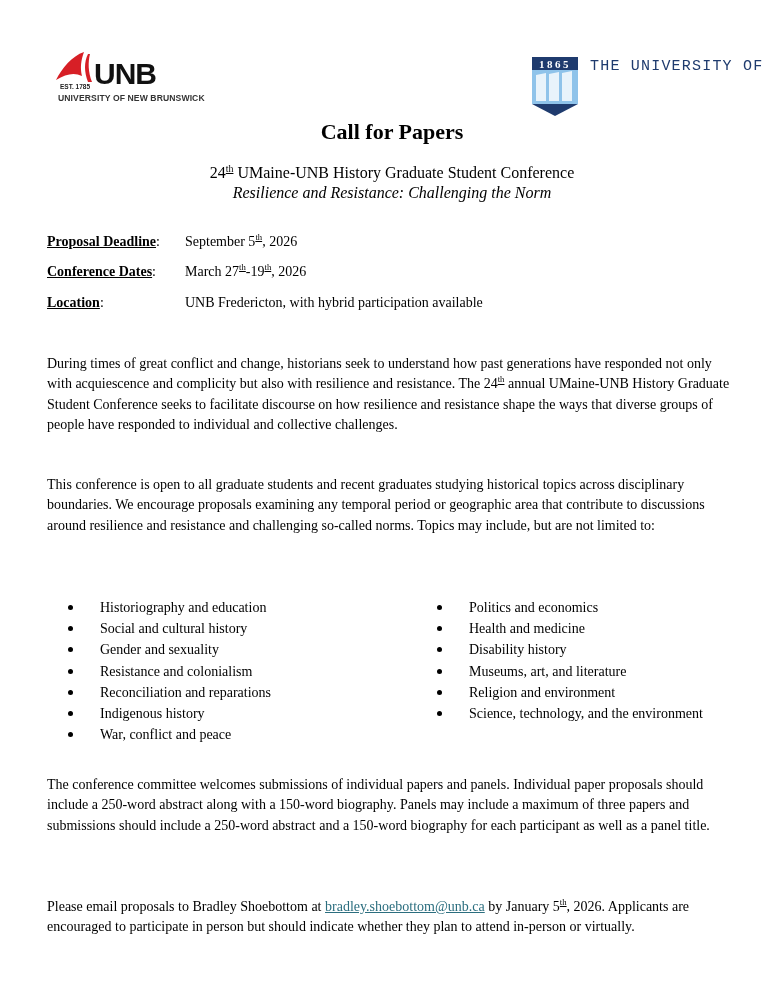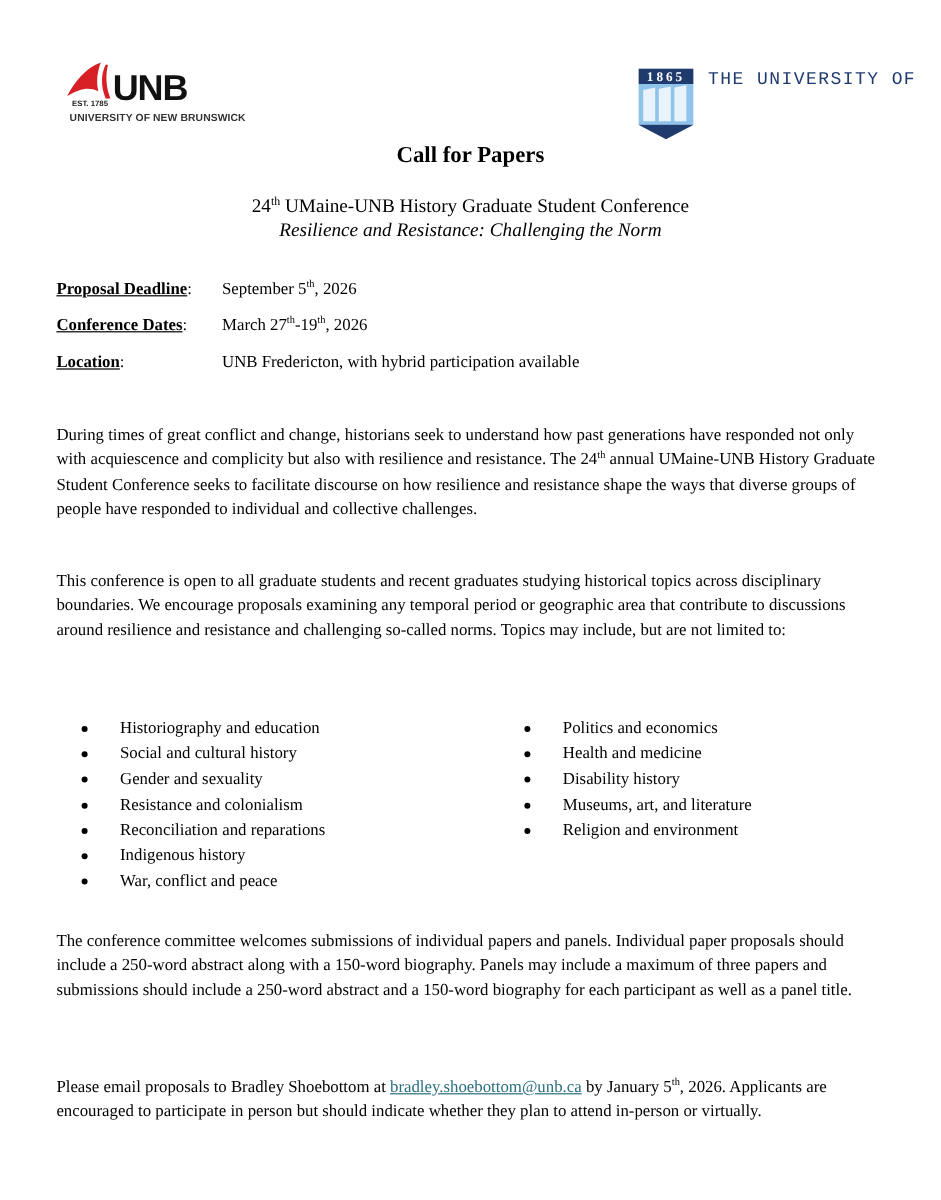--- a/index.html
+++ b/index.html
@@ -35,28 +35,28 @@
     font-family: Liberation Mono, monospace;
     font-size: 15px; letter-spacing: 1.2px; color: #1f3b6e; white-space: nowrap;
   }
   .maine-big {
     position: absolute; left: 52px; top: 12px;
     font-family: "Liberation Serif", "DejaVu Serif", serif;
     font-size: 40px; letter-spacing: 1px; color: #1f3b6e; line-height: 40px; white-space: nowrap;
   }
   .title {
     left: 0; width: 784px; top: 119px; text-align: center;
-    font-weight: bold; font-size: 19px;
+    font-weight: bold; font-size: 22px;
   }
   .subtitle {
     left: 0; width: 784px; top: 163px; text-align: center;
     font-size: 16px; line-height: 20px;
   }
   .subtitle .it { font-style: italic; display: block; }
-  sup { font-size: 0.62em; line-height: 0; vertical-align: super; }
+  sup { font-size: 0.62em; line-height: 0; vertical-align: super; text-decoration: underline; }
   .info-row { left: 47px; font-size: 14px; }
   .info-label { font-weight: bold; text-decoration: underline; }
   .info-colon { font-weight: normal; }
   .info-value { position: absolute; left: 138px; top: 0; white-space: nowrap; }
   .para {
     left: 47px; width: 690px; font-size: 14px; line-height: 20.3px;
     text-align: left;
   }
   .bullets { font-size: 14px; line-height: 21.2px; }
   .bullets .item { position: relative; padding-left: 46px; white-space: nowrap; }
@@ -125,19 +125,20 @@
   <div class="item"><span class="dot"></span><span>Indigenous history</span></div>
   <div class="item"><span class="dot"></span><span>War, conflict and peace</span></div>
 </div>
 
 <div class="abs bullets" style="left:423px; top:597px">
   <div class="item"><span class="dot"></span><span>Politics and economics</span></div>
   <div class="item"><span class="dot"></span><span>Health and medicine</span></div>
   <div class="item"><span class="dot"></span><span>Disability history</span></div>
   <div class="item"><span class="dot"></span><span>Museums, art, and literature</span></div>
   <div class="item"><span class="dot"></span><span>Religion and environment</span></div>
+  <div class="item"><span class="dot"></span><span>Science, technology, and the environment</span></div>
 </div>
 
 <div class="abs para" style="top:775px">The conference committee welcomes submissions of individual papers and panels. Individual paper proposals should include a 250-word abstract along with a 150-word biography. Panels may include a maximum of three papers and submissions should include a 250-word abstract and a 150-word biography for each participant as well as a panel title.</div>
 
 <div class="abs para" style="top:897px">
   <span>Please email proposals to Bradley Shoebottom at </span><a class="email" href="#">bradley.shoebottom@unb.ca</a><span> by January 5</span><sup>th</sup><span>, 2026. Applicants are encouraged to participate in person but should indicate whether they plan to attend in-person or virtually.</span>
 </div>
 
 </body></html>

